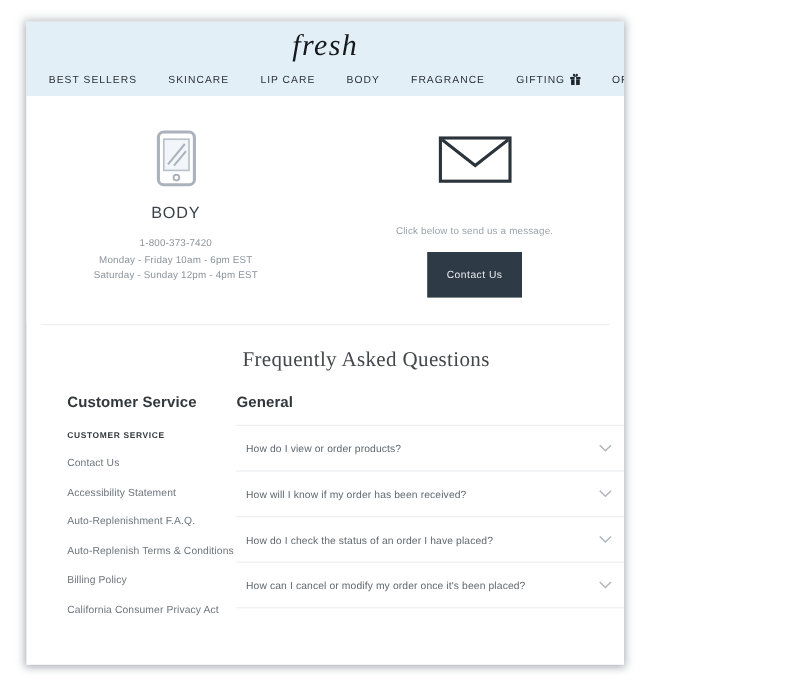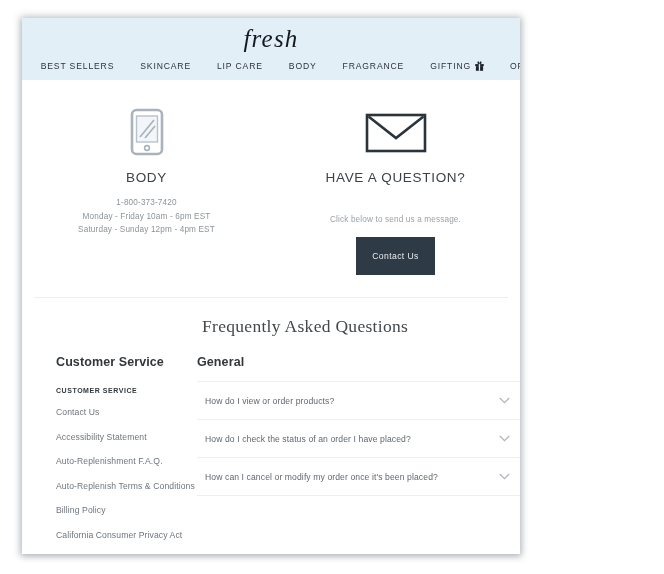--- a/index.html
+++ b/index.html
@@ -252,21 +252,20 @@
       </div>
     </div>
 
     <div class="contact-col">
       <div class="contact-icon">
         <svg width="62" height="44" viewBox="0 0 62 44">
           <rect x="2" y="5" width="58" height="36" fill="#ffffff" stroke="#2b333b" stroke-width="2.6"></rect>
           <path d="M3.5 6.5 L31 28 L58.5 6.5" fill="none" stroke="#2b333b" stroke-width="2.6"></path>
         </svg>
       </div>
-      <div class="contact-title">HAVE A QUESTION?</div>
       <div class="contact-sub">Click below to send us a message.</div>
       <div>
         <button class="contact-btn">Contact Us</button>
       </div>
     </div>
 
   </div>
 
   <div class="band-divider"></div>
 
@@ -294,20 +293,28 @@
 
           <div class="faq-row">
             <span class="faq-q">How do I view or order products?</span>
             <span class="chev">
               <svg width="11" height="7" viewBox="0 0 11 7">
                   <path d="M0.8 1 L5.5 5.6 L10.2 1" fill="none" stroke="#aeb5bb" stroke-width="1.2"></path>
                 </svg>
             </span>
           </div>
 
+          <div class="faq-row">
+            <span class="faq-q">How will I know if my order has been received?</span>
+            <span class="chev">
+              <svg width="11" height="7" viewBox="0 0 11 7">
+                  <path d="M0.8 1 L5.5 5.6 L10.2 1" fill="none" stroke="#aeb5bb" stroke-width="1.2"></path>
+                </svg>
+            </span>
+          </div>
 
           <div class="faq-row">
             <span class="faq-q">How do I check the status of an order I have placed?</span>
             <span class="chev">
               <svg width="11" height="7" viewBox="0 0 11 7">
                   <path d="M0.8 1 L5.5 5.6 L10.2 1" fill="none" stroke="#aeb5bb" stroke-width="1.2"></path>
                 </svg>
             </span>
           </div>
 

